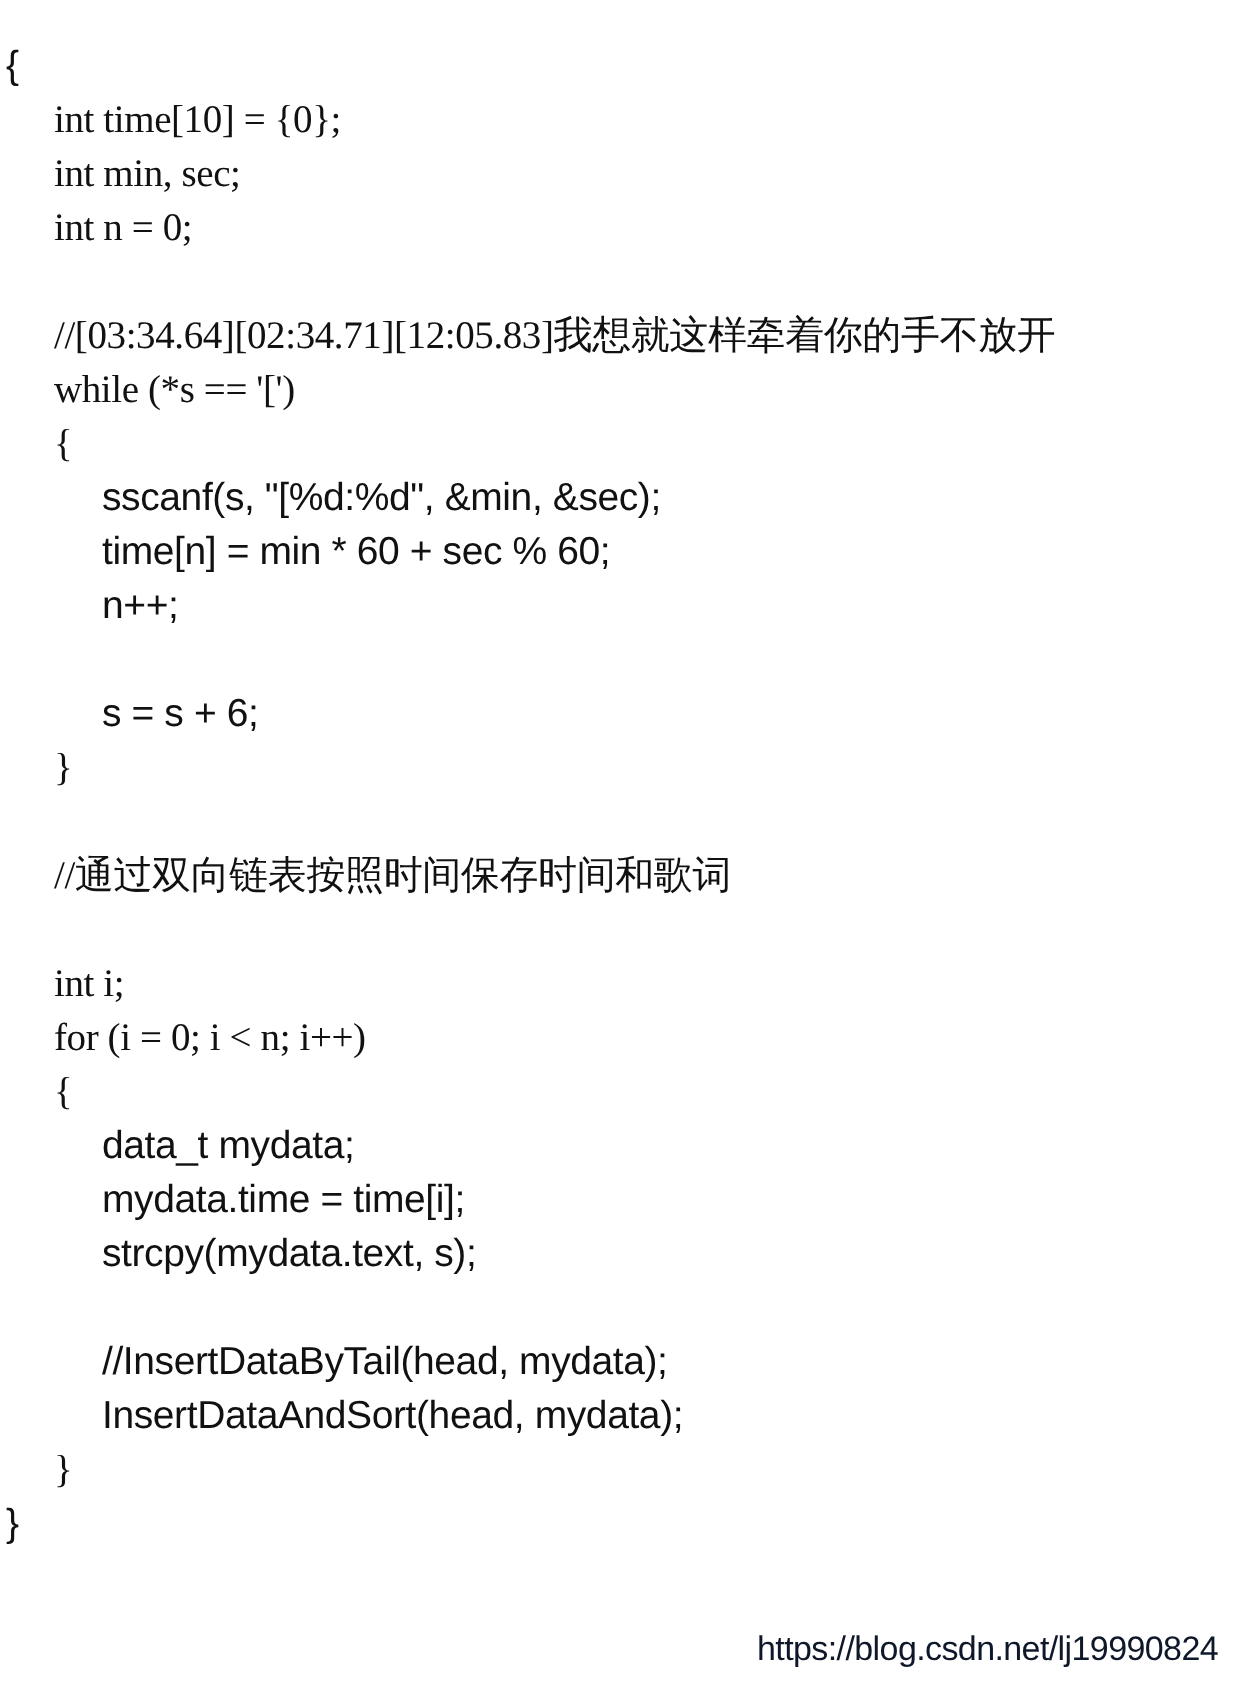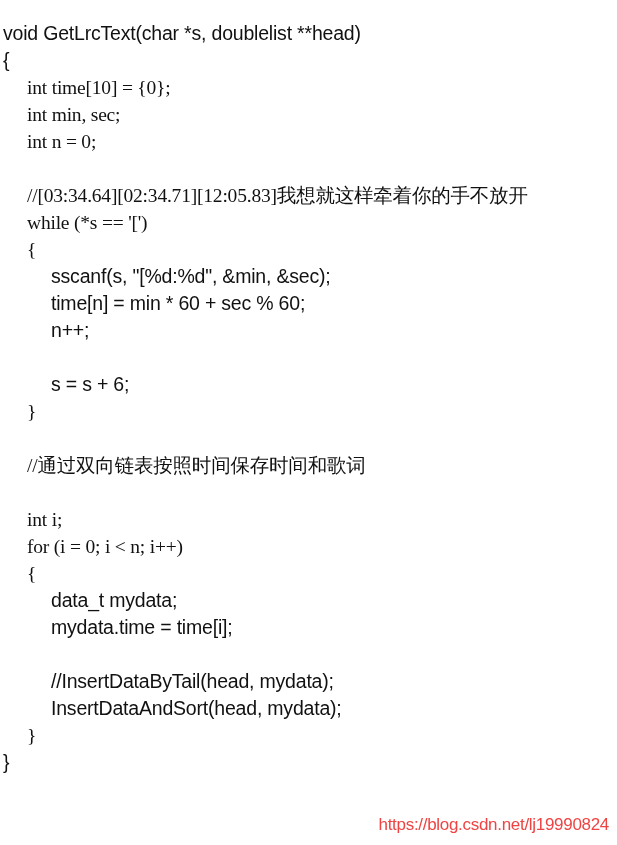--- a/index.html
+++ b/index.html
@@ -11,29 +11,28 @@
     .code { position: absolute; left: 0; top: 20px; width: 617px; }
     .line {
       height: 27px; line-height: 27px; font-size: 19.5px; white-space: pre;
       letter-spacing: -0.2px;
     }
     .ind0 { padding-left: 3px; }
     .ind1 { padding-left: 27px; font-family: Liberation Serif, serif; }
     .ind2 { padding-left: 51px; }
     .watermark {
       position: absolute; right: 8px; top: 815px;
-      font-size: 17px; color: #ef4444; letter-spacing: -0.3px;
+      font-size: 17px; color: #0f172a; letter-spacing: -0.3px;
       font-family: "Liberation Sans", sans-serif;
     }
   </style>
 </head>
 <body>
 
 <div class="code">
-  <div class="line ind0">void GetLrcText(char *s, doublelist **head)</div>
   <div class="line ind0">{</div>
   <div class="line ind1">int time[10] = {0};</div>
   <div class="line ind1">int min, sec;</div>
   <div class="line ind1">int n = 0;</div>
   <div class="line ind1"></div>
   <div class="line ind1">//[03:34.64][02:34.71][12:05.83]我想就这样牵着你的手不放开</div>
   <div class="line ind1">while (*s == '[')</div>
   <div class="line ind1">{</div>
   <div class="line ind2">sscanf(s, "[%d:%d", &amp;min, &amp;sec);</div>
   <div class="line ind2">time[n] = min * 60 + sec % 60;</div>
@@ -42,20 +41,21 @@
   <div class="line ind2">s = s + 6;</div>
   <div class="line ind1">}</div>
   <div class="line ind1"></div>
   <div class="line ind1">//通过双向链表按照时间保存时间和歌词</div>
   <div class="line ind1"></div>
   <div class="line ind1">int i;</div>
   <div class="line ind1">for (i = 0; i &lt; n; i++)</div>
   <div class="line ind1">{</div>
   <div class="line ind2">data_t mydata;</div>
   <div class="line ind2">mydata.time = time[i];</div>
+  <div class="line ind2">strcpy(mydata.text, s);</div>
   <div class="line ind2"></div>
   <div class="line ind2">//InsertDataByTail(head, mydata);</div>
   <div class="line ind2">InsertDataAndSort(head, mydata);</div>
   <div class="line ind1">}</div>
   <div class="line ind0">}</div>
 </div>
 
 <div class="watermark">https://blog.csdn.net/lj19990824</div>
 
 </body></html>

